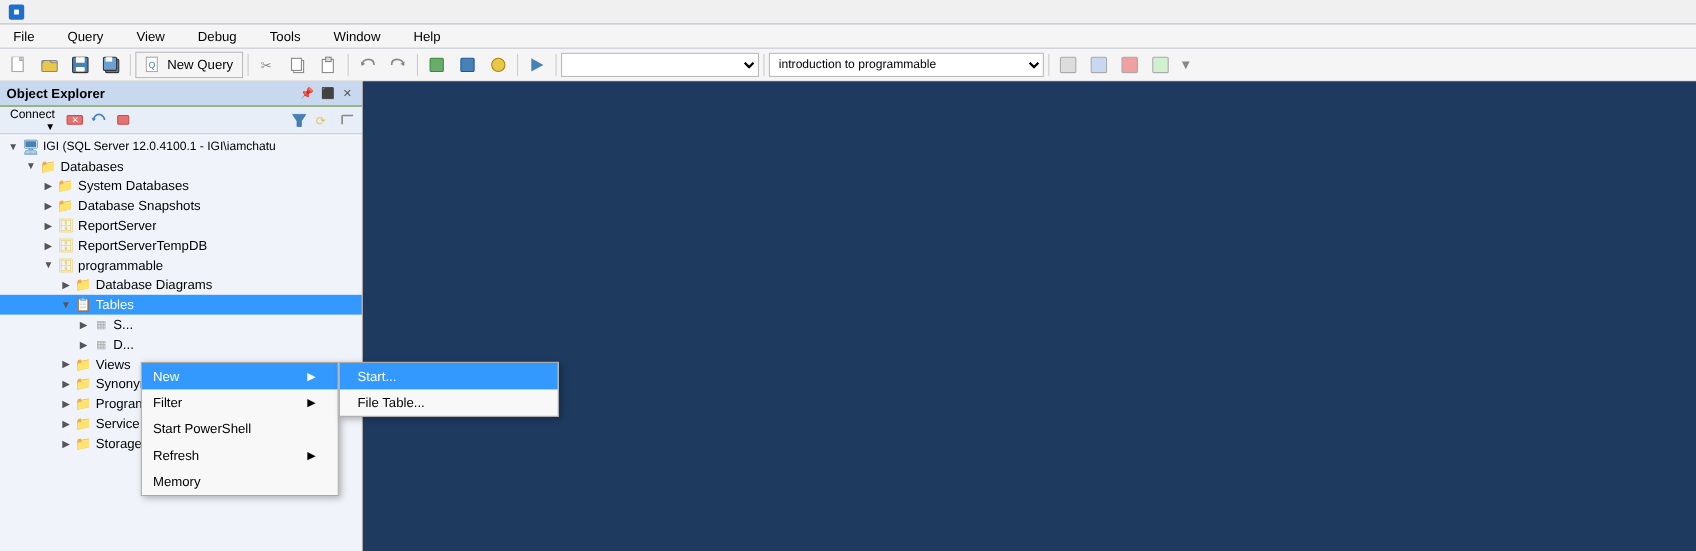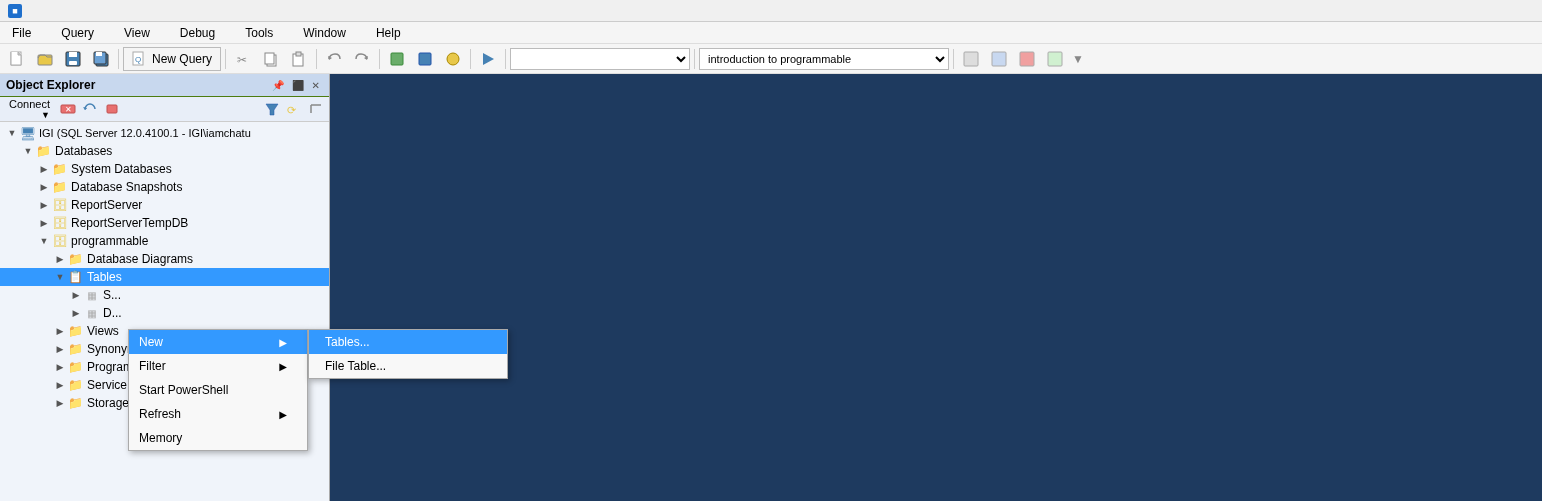--- a/index.html
+++ b/index.html
@@ -652,21 +652,21 @@
           <span class="arrow">▶</span>
         </div>
 
         <div class="ctx-item">
           <span>Memory</span>
         </div>
       </div>
 
       <div class="sub-menu">
         <div class="sub-ctx-item highlighted">
-          <span>Tables...</span>
+          <span>Start...</span>
         </div>
         <div class="sub-ctx-item">
           <span>File Table...</span>
         </div>
       </div>
 
     </div>
 
   </div>
 

